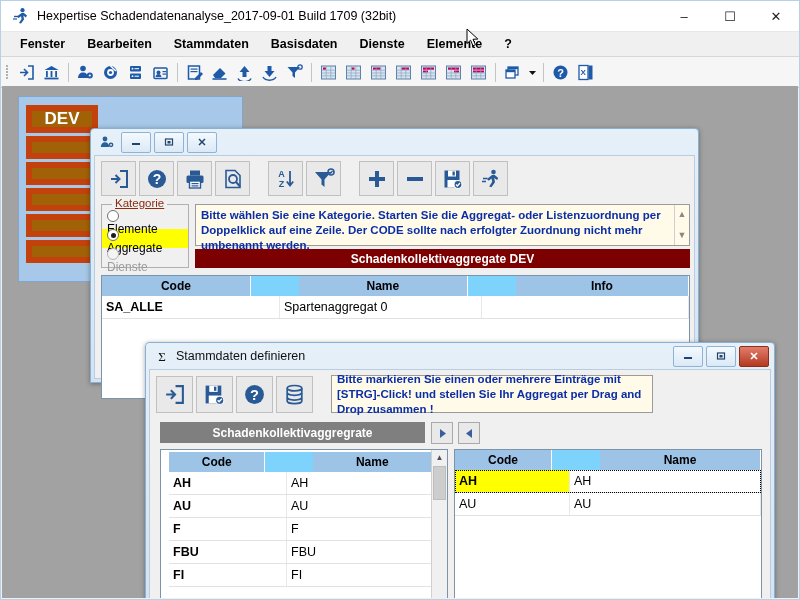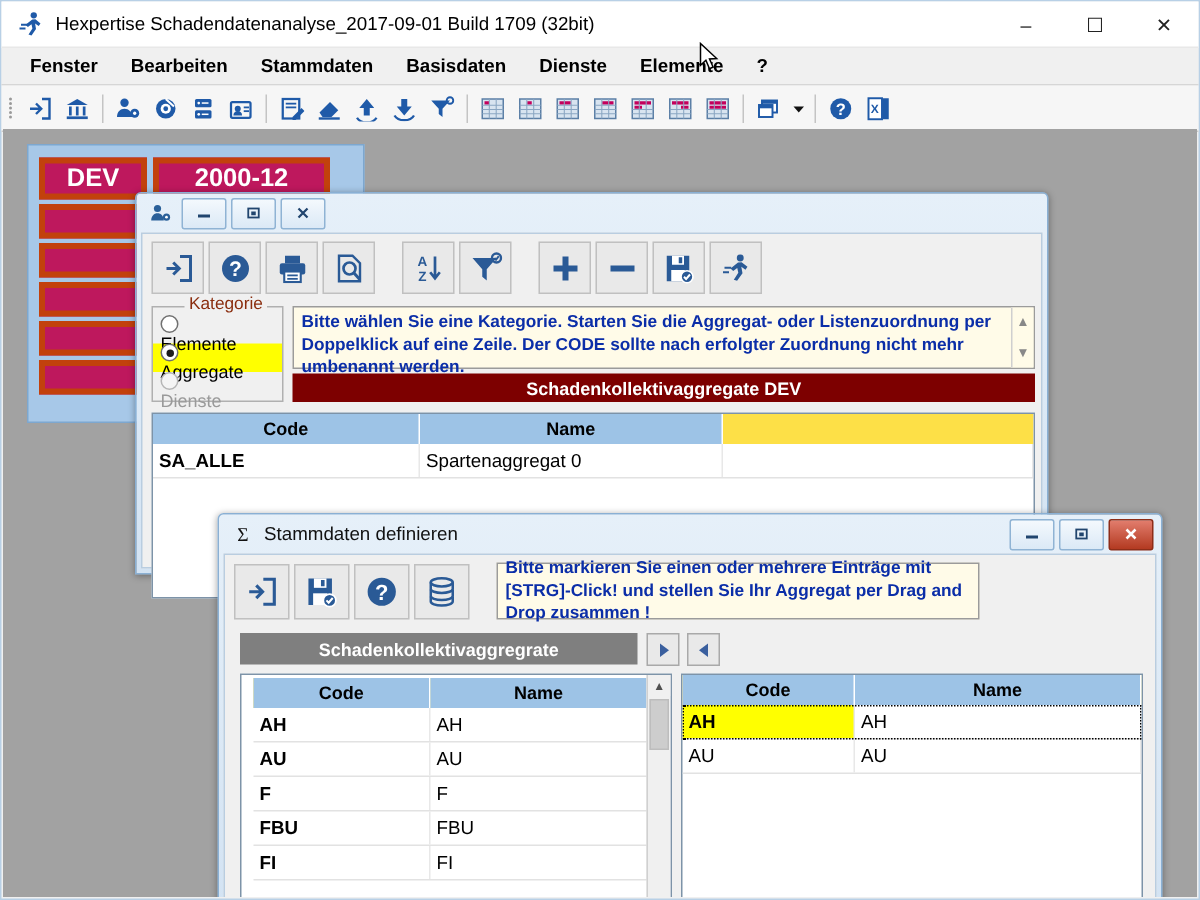--- a/index.html
+++ b/index.html
@@ -38,21 +38,21 @@
   .tb-btn{width:25px;height:26px;display:flex;align-items:center;justify-content:center;}
   .tb-sep{width:1px;height:19px;background:#c4c4c4;margin:0 4px;}
 
   
   .mdi{position:absolute;left:1px;top:85px;right:1px;bottom:1px;background:#a2a2a2;overflow:hidden;}
 
   
   .bg-window{position:absolute;left:16px;top:10px;width:225px;height:186px;
     background:#a7c8e8;border:1px solid #7da7cf;box-sizing:border-box;}
   .bg-cellrow{display:flex;margin:0 0 0 0;}
-  .bg-cell{background:#be185d;border:4px solid #c2410c;box-sizing:border-box;
+  .bg-cell{background:#a16207;border:6px solid #c2410c;box-sizing:border-box;
     height:28px;display:flex;align-items:center;justify-content:center;
     font-size:17px;font-weight:bold;color:#fff;}
   .bg-cell.label{font-size:11px;font-weight:bold;color:#000;justify-content:flex-end;
     padding-right:3px;height:23px;}
   .bg-cell.blank{height:23px;}
 
   
   .dialog{position:absolute;box-sizing:border-box;
     border:1px solid #8ab0d4;border-radius:4px 4px 0 0;
     background:linear-gradient(#e6f0f9,#d3e3f3);
@@ -69,22 +69,22 @@
   .dlg-body{position:absolute;left:3px;right:3px;top:26px;bottom:3px;background:#f0f0f0;
     border:1px solid #b9cde0;box-sizing:border-box;}
 
   .dlg-toolbar{display:flex;align-items:center;padding:5px 0 5px 6px;gap:3px;}
   .dtb-btn{width:35px;height:35px;background:#e9e9e9;border:1px solid #c0c0c0;
     display:flex;align-items:center;justify-content:center;box-sizing:border-box;}
   .dtb-gap{width:12px;}
 
   
   .groupbox{position:absolute;border:1px solid #b0b0b0;box-sizing:border-box;background:#f0f0f0;}
-  .gb-legend{position:absolute;top:-8px;left:21px;background:#f0f0f0;padding:0 3px;
-    font-size:11.5px;color:#8a2d0e;}
+  .gb-legend{position:absolute;top:-8px;left:10px;background:#f0f0f0;padding:0 3px;
+    font-size:11.5px;color:#8a2d0e;text-decoration:underline;}
   .radio-row{display:flex;align-items:flex-start;height:19px;padding-left:5px;flex-direction:column;}
   .radio-row.hl{background:#ffff00;}
   .radio{width:12px;height:12px;border-radius:50%;border:1px solid #707070;
     background:#fff;margin-right:4px;box-sizing:border-box;position:relative;flex:0 0 auto;}
   .radio.on::after{content:"";position:absolute;left:2.5px;top:2.5px;width:5px;height:5px;
     border-radius:50%;background:#1c1c1c;}
   .radio.dis{border-color:#b5b5b5;background:#f4f4f4;}
   .radio-lbl{font-size:12px;color:#000;}
   .radio-lbl.dis{color:#9a9a9a;}
 
@@ -96,21 +96,21 @@
     align-items:center;padding:2px 0;box-sizing:border-box;}
   .hint-scroll span{font-size:9px;color:#888;}
 
   .redbar{position:absolute;background:#7d0000;color:#fff;font-weight:bold;font-size:12px;
     display:flex;align-items:center;justify-content:center;box-sizing:border-box;}
   .graybar{position:absolute;background:#7f7f7f;color:#fff;font-weight:bold;font-size:12px;
     display:flex;align-items:center;justify-content:center;box-sizing:border-box;}
 
   
   .grid{position:absolute;background:#fff;border:1px solid #7d93a8;box-sizing:border-box;overflow:hidden;}
-  .grid-head{display:flex;height:20px;background:#fde047;}
+  .grid-head{display:flex;height:20px;background:#7dd3fc;gap:48px;}
   .gh-cell{background:#9dc3e6;border-right:1px solid #fff;box-sizing:border-box;
     display:flex;align-items:center;justify-content:center;font-size:12px;font-weight:bold;color:#000;}
   .grid-row{display:flex;height:22px;border-bottom:1px solid #e2e2e2;}
   .gc{box-sizing:border-box;display:flex;align-items:center;padding-left:4px;font-size:12.5px;
     color:#000;border-right:1px solid #e8e8e8;overflow:hidden;white-space:nowrap;}
   .gc.code{font-weight:bold;}
   .gc.hl{background:#ffff00;}
   .grid-row.sel{outline:1px dotted #000;outline-offset:-1px;}
 
   .vscroll{position:absolute;right:0;top:0;bottom:0;width:15px;background:#f0f0f0;
@@ -352,21 +352,20 @@
           </svg>
       </div>
     </div>
 
     <div class="mdi">
 
       <div class="bg-window">
         <div style="padding:8px 0 0 7px;">
           <div class="bg-cellrow">
             <div class="bg-cell" style="width:72px">DEV</div>
-            <div class="bg-cell" style="width:118px;margin-left:4px">2000-12</div>
           </div>
           <div class="bg-cellrow" style="margin-top:3px">
             <div class="bg-cell blank" style="width:194px"></div>
           </div>
           <div class="bg-cellrow" style="margin-top:3px">
             <div class="bg-cell blank" style="width:194px"></div>
           </div>
           <div class="bg-cellrow" style="margin-top:3px">
             <div class="bg-cell blank" style="width:194px"></div>
           </div>
@@ -511,20 +510,21 @@
               <span>▼</span>
             </div>
           </div>
 
           <div class="redbar" style="left:100px;top:93px;width:495px;height:19px;">Schadenkollektivaggregate DEV</div>
 
           <div class="grid" style="left:6px;top:119px;width:589px;height:124px;">
             <div class="grid-head">
               <div class="gh-cell" style="width:178px">Code</div>
               <div class="gh-cell" style="width:202px">Name</div>
+              <div class="gh-cell" style="width:207px">Info</div>
             </div>
             <div class="grid-row">
               <div class="gc code" style="width:178px">SA_ALLE</div>
               <div class="gc" style="width:202px">Spartenaggregat 0</div>
               <div class="gc" style="width:207px"></div>
             </div>
           </div>
         </div>
       </div>
 

